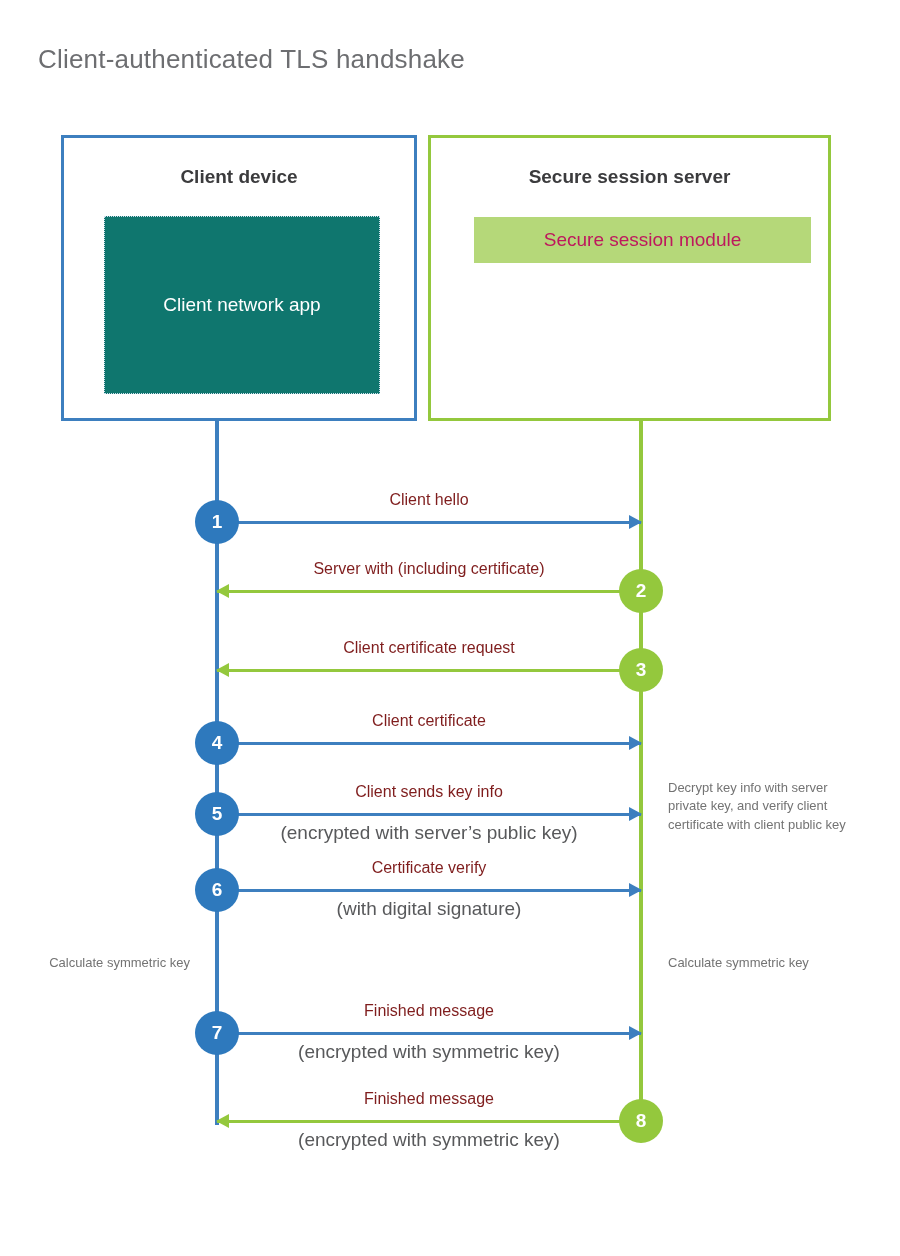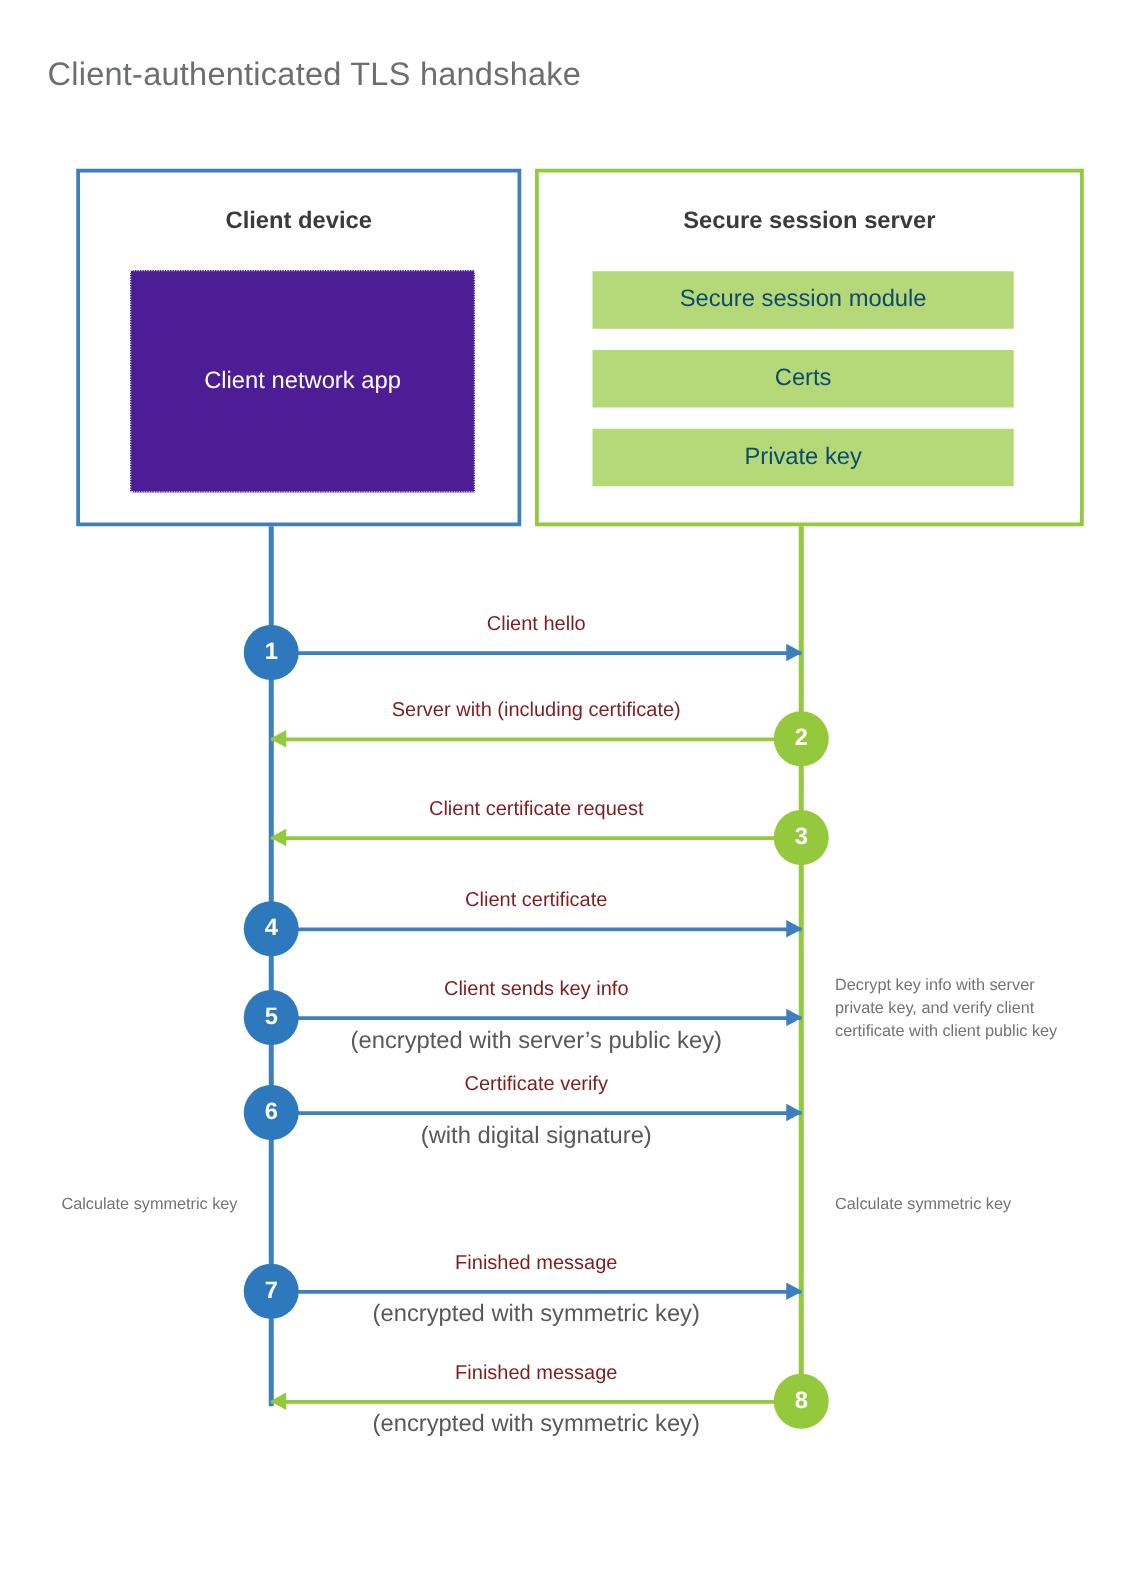--- a/index.html
+++ b/index.html
@@ -44,21 +44,21 @@
     left: 38px;
     top: 119px;
     width: 356px;
     height: 286px;
     border: 3px solid #3d7fbf;
     margin-left: 23px;
   }
   .party-box.server {
     left: 428px;
     top: 119px;
-    width: 439px;
+    width: 403px;
     height: 286px;
     border: 3px solid #94c83d;
   }
   .party-title {
     position: absolute;
     left: 0;
     right: 0;
     top: 28px;
     text-align: center;
     font-size: 19px;
@@ -66,21 +66,21 @@
     color: #3b3b3d;
   }
 
   
   .client-app {
     position: absolute;
     left: 40px;
     top: 78px;
     width: 276px;
     height: 178px;
-    background: #4c1d95;
+    background: #0f766e;
     border: 1px dotted #cfe0f0;
     box-sizing: border-box;
     display: flex;
     align-items: center;
     justify-content: center;
     color: #ffffff;
     font-size: 19px;
     line-height: 1.35;
     text-align: center;
   }
@@ -89,21 +89,21 @@
   
   .server-bar {
     position: absolute;
     left: 43px;
     width: 337px;
     height: 46px;
     background: #b5d879;
     display: flex;
     align-items: center;
     justify-content: center;
-    color: #0c4a6e;
+    color: #be185d;
     font-size: 19px;
   }
   .server-bar.b0 { top: 79px; }
   .server-bar.b1 { top: 142px; }
   .server-bar.b2 { top: 205px; }
 
   
   .lifeline {
     position: absolute;
     width: 4px;
@@ -204,26 +204,20 @@
     <div class="client-app">
       <span>Client network app</span>
     </div>
   </div>
 
   <div class="party-box server">
     <div class="party-title">Secure session server</div>
     <div class="server-bar b0">
       <span>Secure session module</span>
     </div>
-    <div class="server-bar b1">
-      <span>Certs</span>
-    </div>
-    <div class="server-bar b2">
-      <span>Private key</span>
-    </div>
   </div>
 
   <div class="lifeline client"></div>
   <div class="lifeline server"></div>
 
   <div class="msg to-server" style="top:506px">
     <div class="line"></div>
     <div class="head"></div>
     <div class="label">Client hello</div>
     <div class="sublabel"></div>

